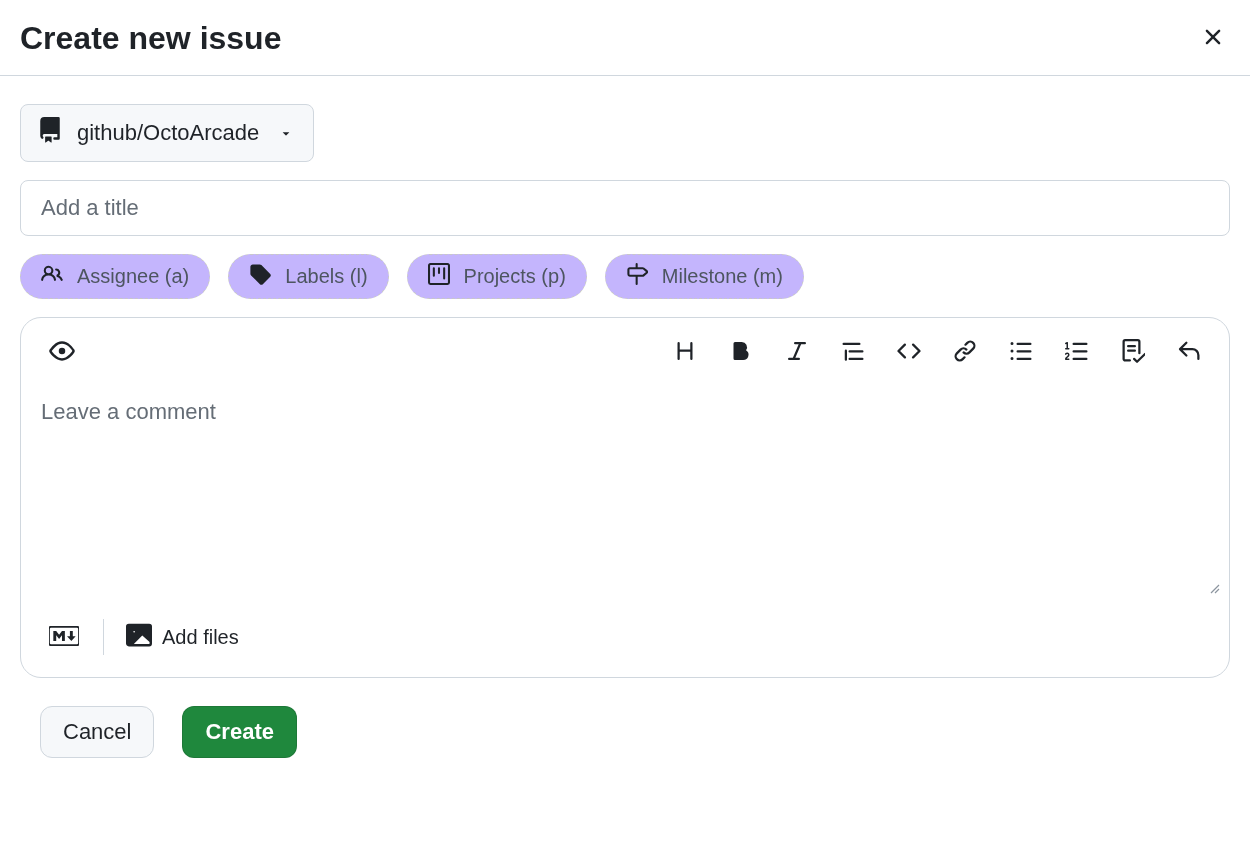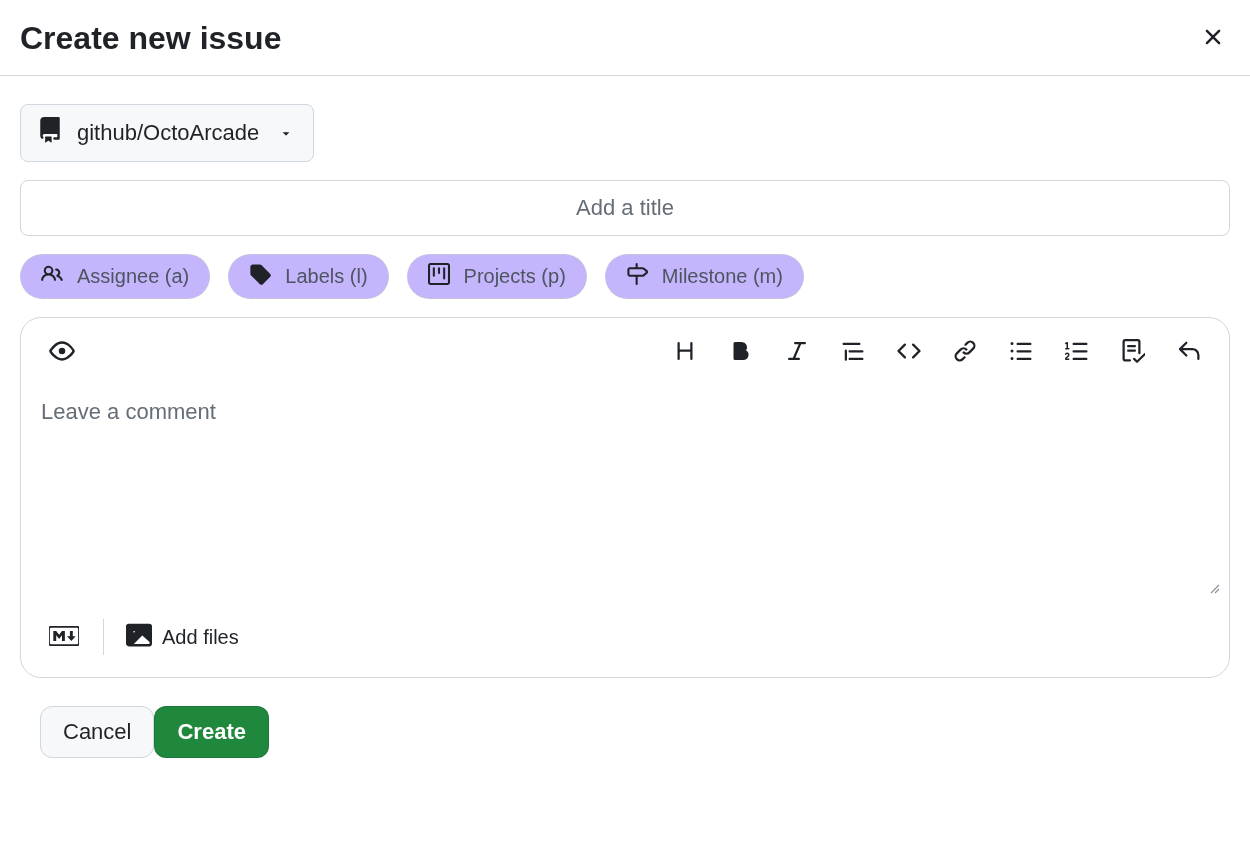--- a/index.html
+++ b/index.html
@@ -53,21 +53,20 @@
   }
   .title-input {
     width: 100%;
     margin-top: 18px;
     padding: 14px 20px;
     font-size: 22px;
     border: 1px solid #d0d7de;
     border-radius: 8px;
     outline: none;
     color: #1f2328;
-    text-align: center;
   }
   .title-input::placeholder { color: #656d76; }
   .pills {
     display: flex;
     gap: 18px;
     margin-top: 18px;
   }
   .pill {
     display: inline-flex;
     align-items: center;
@@ -171,21 +170,21 @@
     font-weight: 600;
   }
   .checkbox {
     width: 26px;
     height: 26px;
     border: 2px solid #1f2328;
     border-radius: 6px;
     background: #fff;
     cursor: pointer;
   }
-  .gap18 { }
+  .gap18 { margin-left: 28px; }
   .editor-wrap { position: relative; border-radius: 21px; }
 </style>
 </head>
 <body>
 
 <div class="header">
   <div class="title">Create new issue</div>
   <button class="close-btn">
     <span>
       <svg width="26" height="26" viewBox="0 0 16 16" fill="currentColor">

